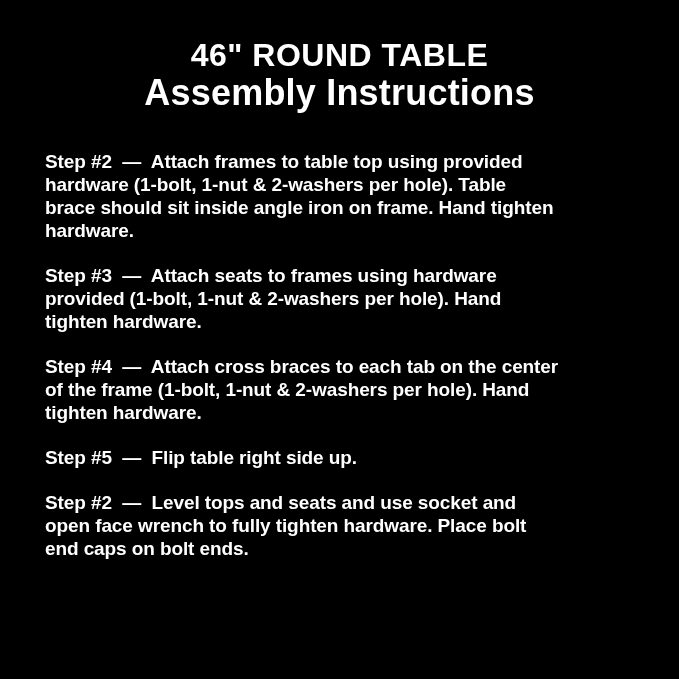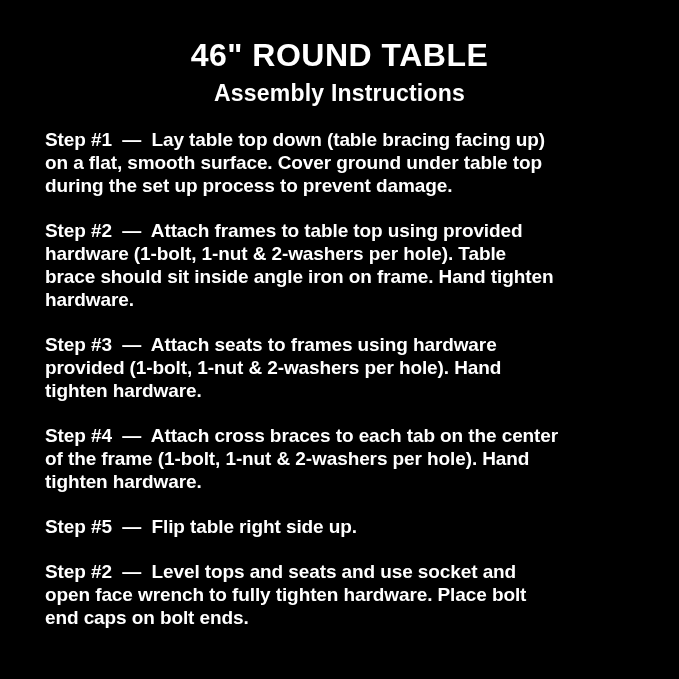--- a/index.html
+++ b/index.html
@@ -21,23 +21,23 @@
   }
   .title {
     margin: 0 0 4px 0;
     padding-right: 7px; 
     font-size: 32px;
     line-height: 38px;
     text-align: center;
     letter-spacing: 0.5px;
   }
   .subtitle {
-    margin: 0 0 20px 0;
+    margin: 0 0 42px 0;
     padding-right: 7px;
-    font-size: 23px;
+    font-size: 36px;
     line-height: 30px;
     text-align: center;
     letter-spacing: 0.2px;
   }
   .steps {
     margin: 0;
   }
   .step {
     margin: 0 0 22px 0;
     font-size: 19px;
@@ -49,23 +49,20 @@
 </head>
 <body>
 
 <div class="page" style="--bg: #000000; --fg: #ffffff;">
   <header>
     <h1 class="title">46" ROUND TABLE</h1>
     <h2 class="subtitle">Assembly Instructions</h2>
   </header>
 
   <main class="steps">
-    <p class="step">Step #1  —  Lay table top down (table bracing facing up)
-on a flat, smooth surface. Cover ground under table top
-during the set up process to prevent damage.</p>
     <p class="step">Step #2  —  Attach frames to table top using provided
 hardware (1-bolt, 1-nut &amp; 2-washers per hole). Table
 brace should sit inside angle iron on frame. Hand tighten
 hardware.</p>
     <p class="step">Step #3  —  Attach seats to frames using hardware
 provided (1-bolt, 1-nut &amp; 2-washers per hole). Hand
 tighten hardware.</p>
     <p class="step">Step #4  —  Attach cross braces to each tab on the center
 of the frame (1-bolt, 1-nut &amp; 2-washers per hole). Hand
 tighten hardware.</p>

